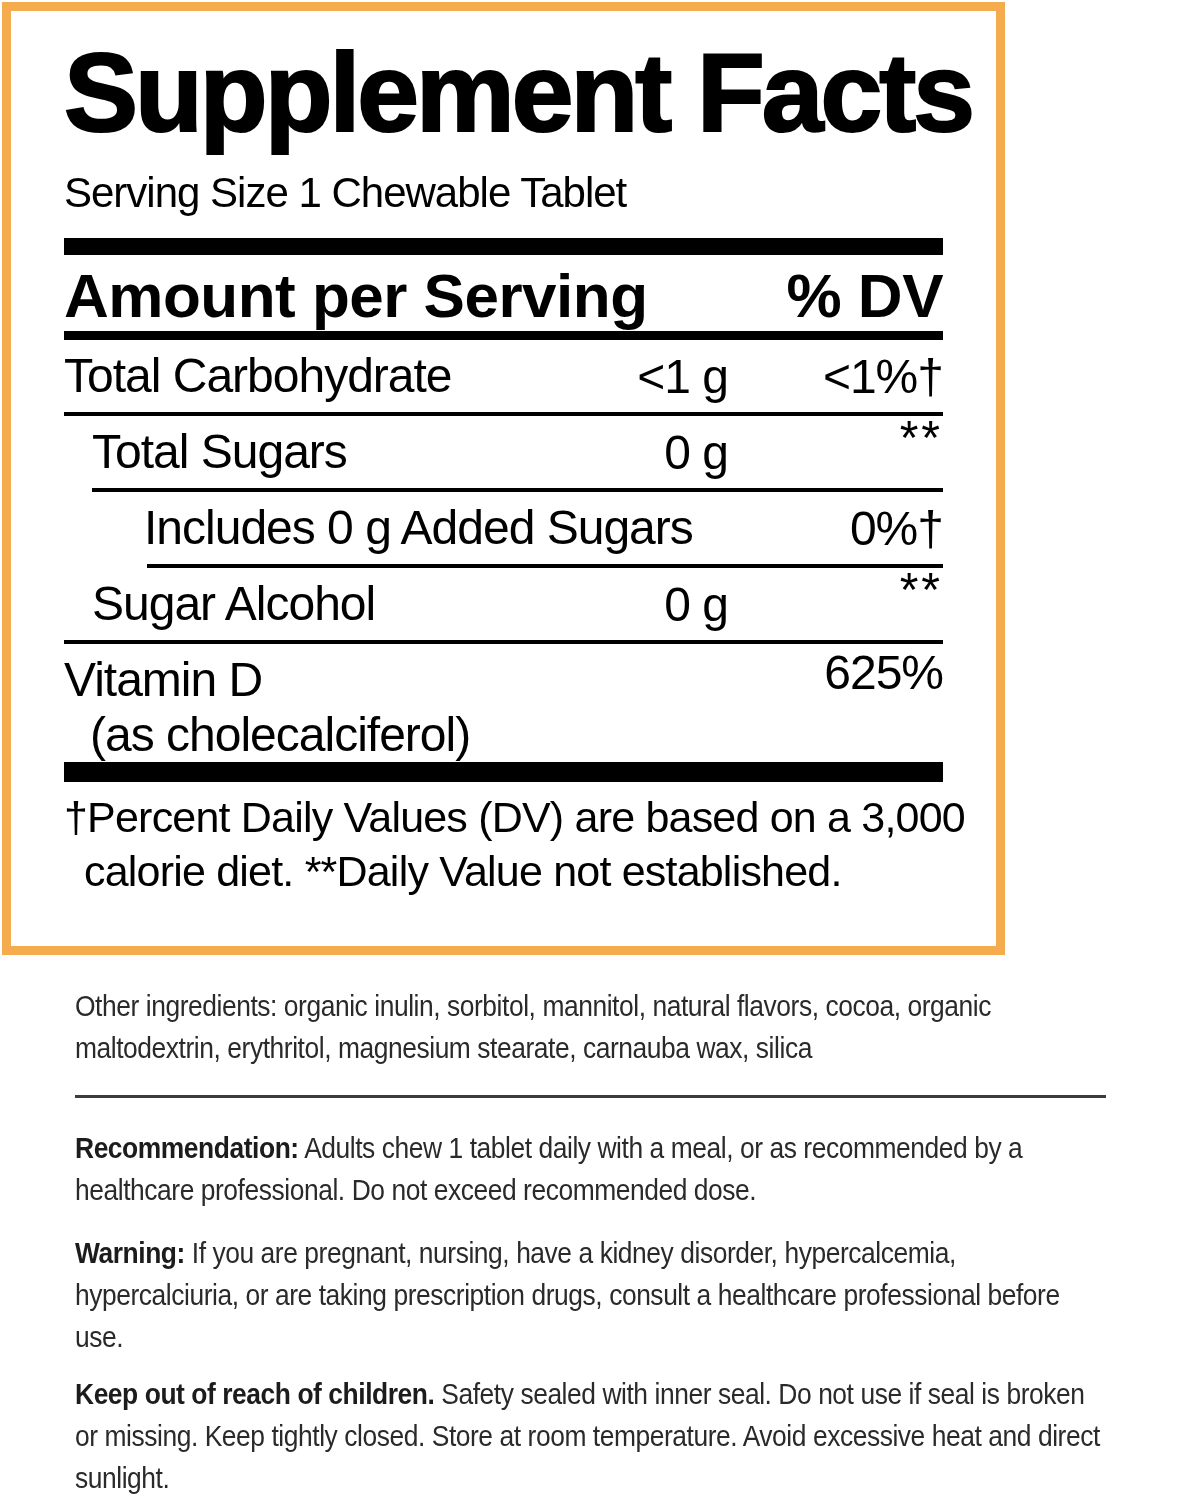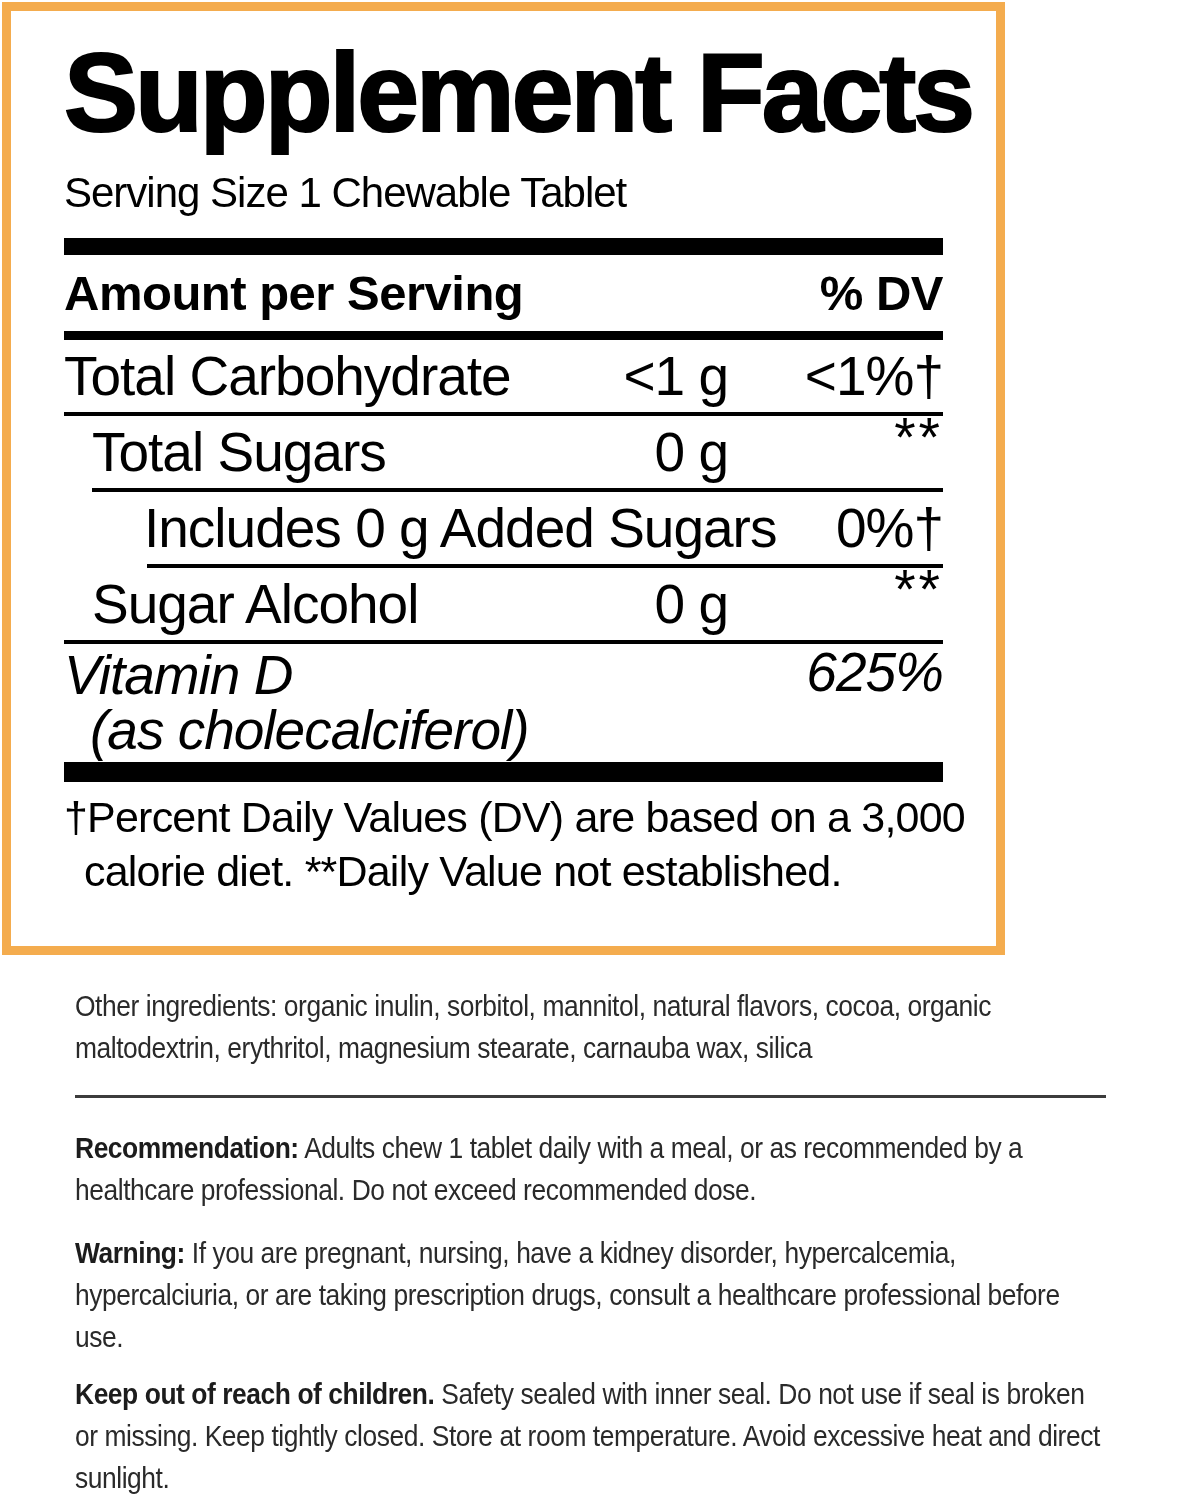--- a/index.html
+++ b/index.html
@@ -26,36 +26,36 @@
 
   .bar  { background:#000; }
   .bar-thick1 { height:17px; margin-top:24px; }
   .bar-hdr    { height:9px; }
   .bar-thick2 { height:20px; }
   .sep  { height:4px; background:#000; }
   .sep-1 { margin-left:28px; }
   .sep-2 { margin-left:83px; }
 
   .hdr-row {
-    position:relative; height:76px; display:flex; align-items:center;
-    font-size:49px; font-weight:700; letter-spacing:-0.5px;
+    position:relative; height:76px; display:flex; align-items:flex-end;
+    font-size:62px; font-weight:700; letter-spacing:-0.5px;
   }
   .hdr-right { position:absolute; right:0;margin-left:46px; }
 
   .row {
     position:relative; min-height:72px; display:flex; align-items:center;
-    font-size:55px; font-weight:400; letter-spacing:-1px;
+    font-size:48px; font-weight:400; letter-spacing:-1px;
   }
   .ind-1 { padding-left:28px; }
   .ind-2 { padding-left:80px; }
   .amt { position:absolute; right:215px; top:50%; transform:translateY(-50%); white-space:nowrap; }
   .dv  { position:absolute; right:0;    top:50%; transform:translateY(-50%); white-space:nowrap; }
   .dv-star { transform:translateY(calc(-50% - 15px)); letter-spacing:3px; }
 
-  .row-vit { min-height:118px; align-items:center;font-style:italic; }
+  .row-vit { min-height:118px; align-items:flex-end; }
   .row-vit .nm { line-height:55px; }
   .nm-line2 { padding-left:26px; }
   .row-vit .amt { right:176px; top:28px; }
   .row-vit .dv  { top:28px; }
 
   .footnote {
     margin-top:8px; font-size:43px; line-height:1.26; letter-spacing:-0.8px;
     width:1010px; padding-left:20px; text-indent:-20px;
   }
 

